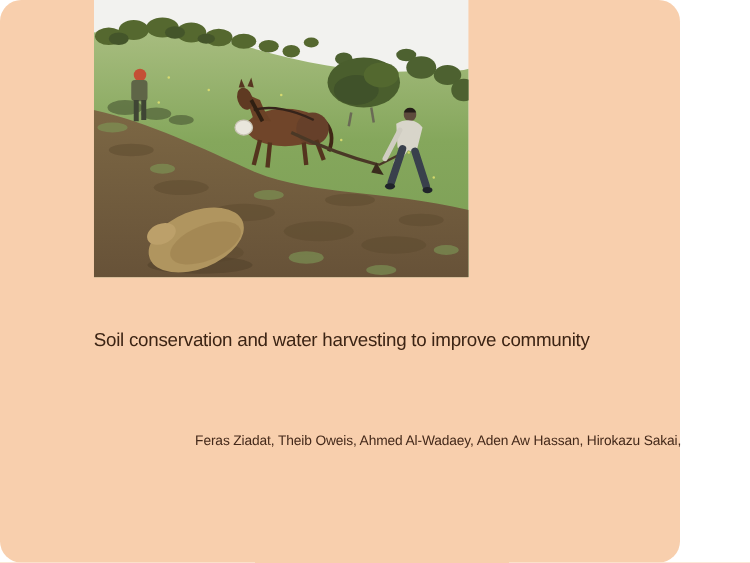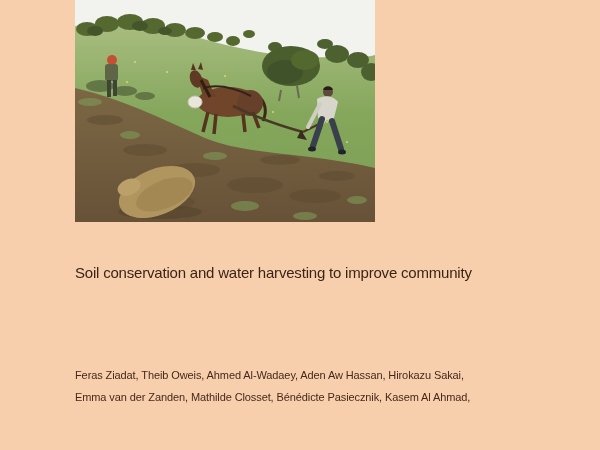--- a/index.html
+++ b/index.html
@@ -5,23 +5,24 @@
   html, body {
     margin: 0;
     padding: 0;
     width: 600px;
     height: 450px;
     overflow: hidden;
     font-family: "Liberation Sans", sans-serif;
   }
   .slide {
     position: relative;
-    width: 600px;
+    width: 544px;
     height: 450px;
     background: #f8cfad;
+    border-radius: 17px;
   }
   .photo {
     position: absolute;
     left: 75px;
     top: 0;
     width: 300px;
     height: 222px;
     overflow: hidden;
   }
   .photo svg { display: block; width: 300px; height: 222px; }
@@ -32,27 +33,28 @@
     width: 470px;
     color: #3c2414;
     font-size: 15px;
     letter-spacing: -0.2px;
     line-height: 30px;
     white-space: nowrap;
   }
   .authors-block {
     position: absolute;
     left: 75px;
-    top: 364px;
+    top: 342px;
     width: 470px;
     color: #44291a;
     font-size: 11px;
     letter-spacing: -0.1px;
     line-height: 22px;
     white-space: nowrap;
+    text-align: right;
   }
 </style>
 </head>
 <body>
 
 <div class="slide">
 
   <div class="photo">
     <svg viewBox="0 0 300 222" xmlns="http://www.w3.org/2000/svg">
       <defs>
@@ -190,16 +192,15 @@
       </g>
     </svg>
   </div>
 
   <div class="title-block">
     <div class="title-line">Soil conservation and water harvesting to improve community</div>
   </div>
 
   <div class="authors-block">
     <div class="authors-line">Feras Ziadat, Theib Oweis, Ahmed Al-Wadaey, Aden Aw Hassan, Hirokazu Sakai,</div>
-    <div class="authors-line">Emma van der Zanden, Mathilde Closset, Bénédicte Pasiecznik, Kasem Al Ahmad,</div>
   </div>
 
 </div>
 
 </body></html>

